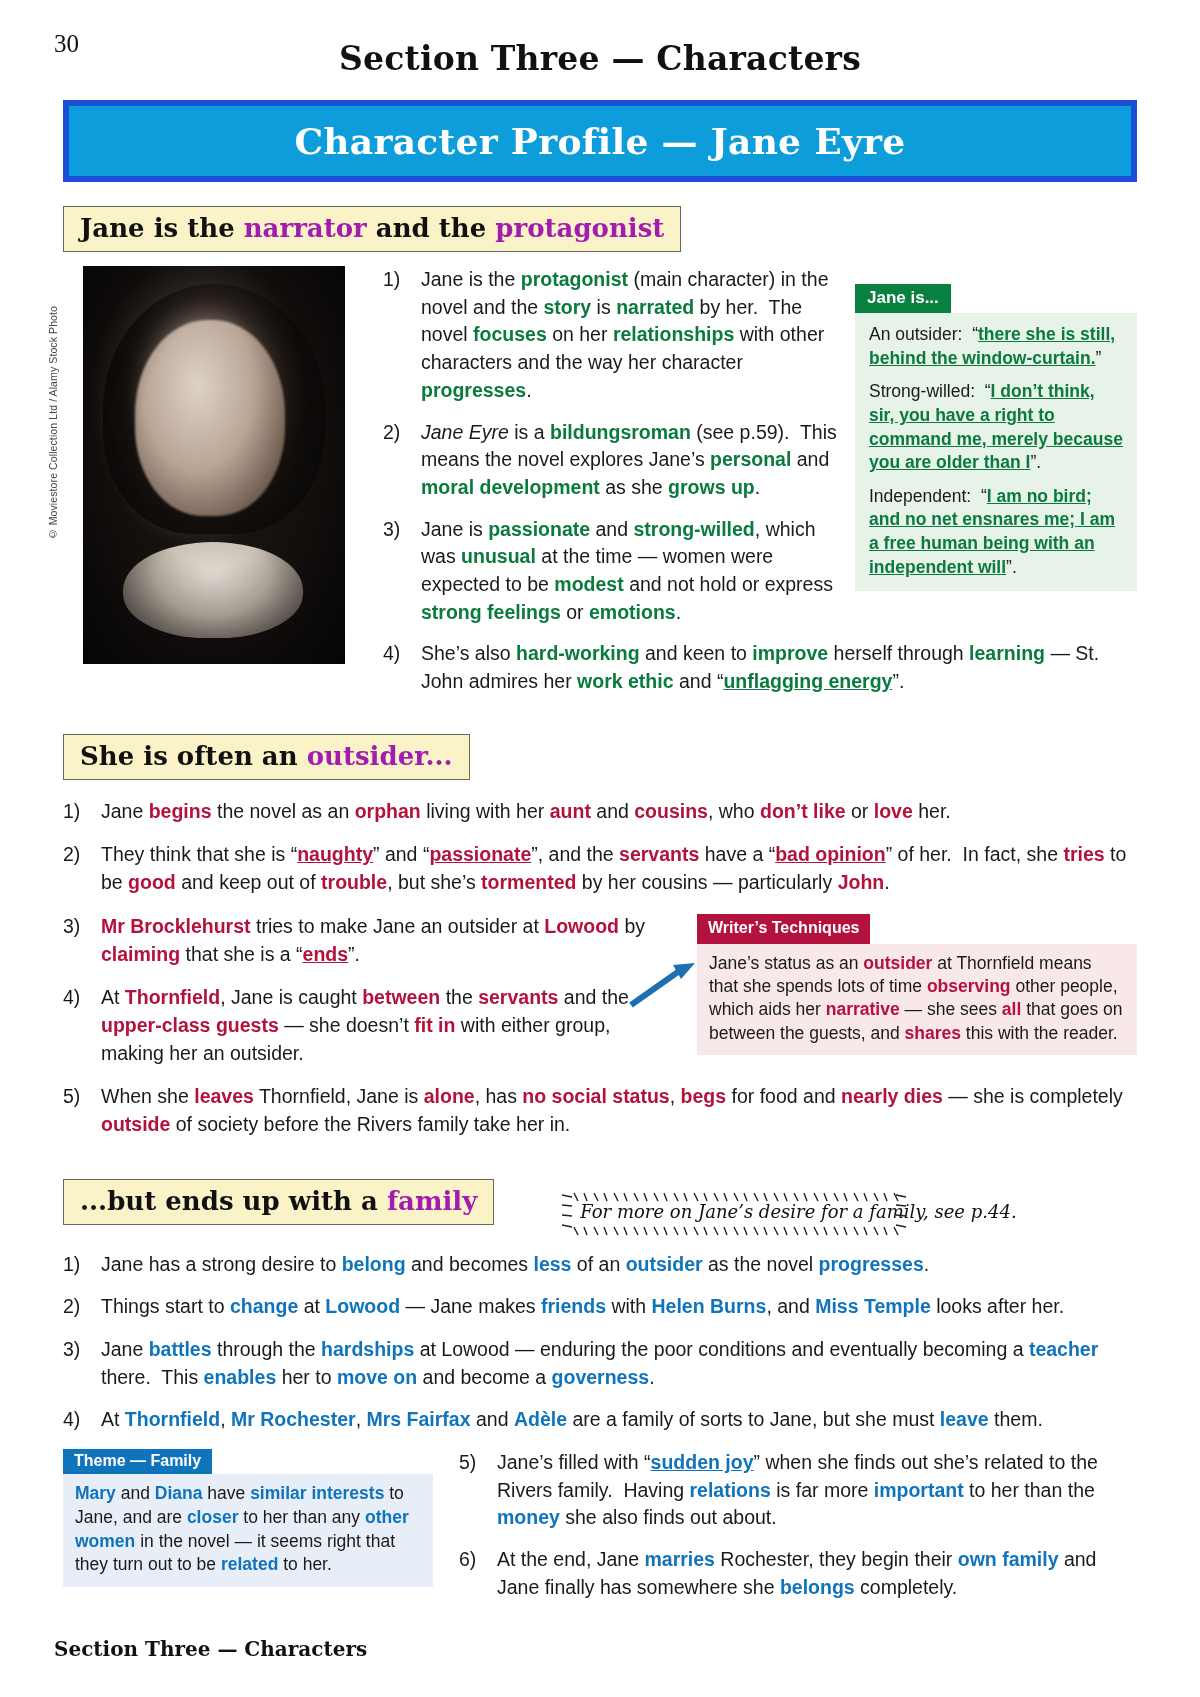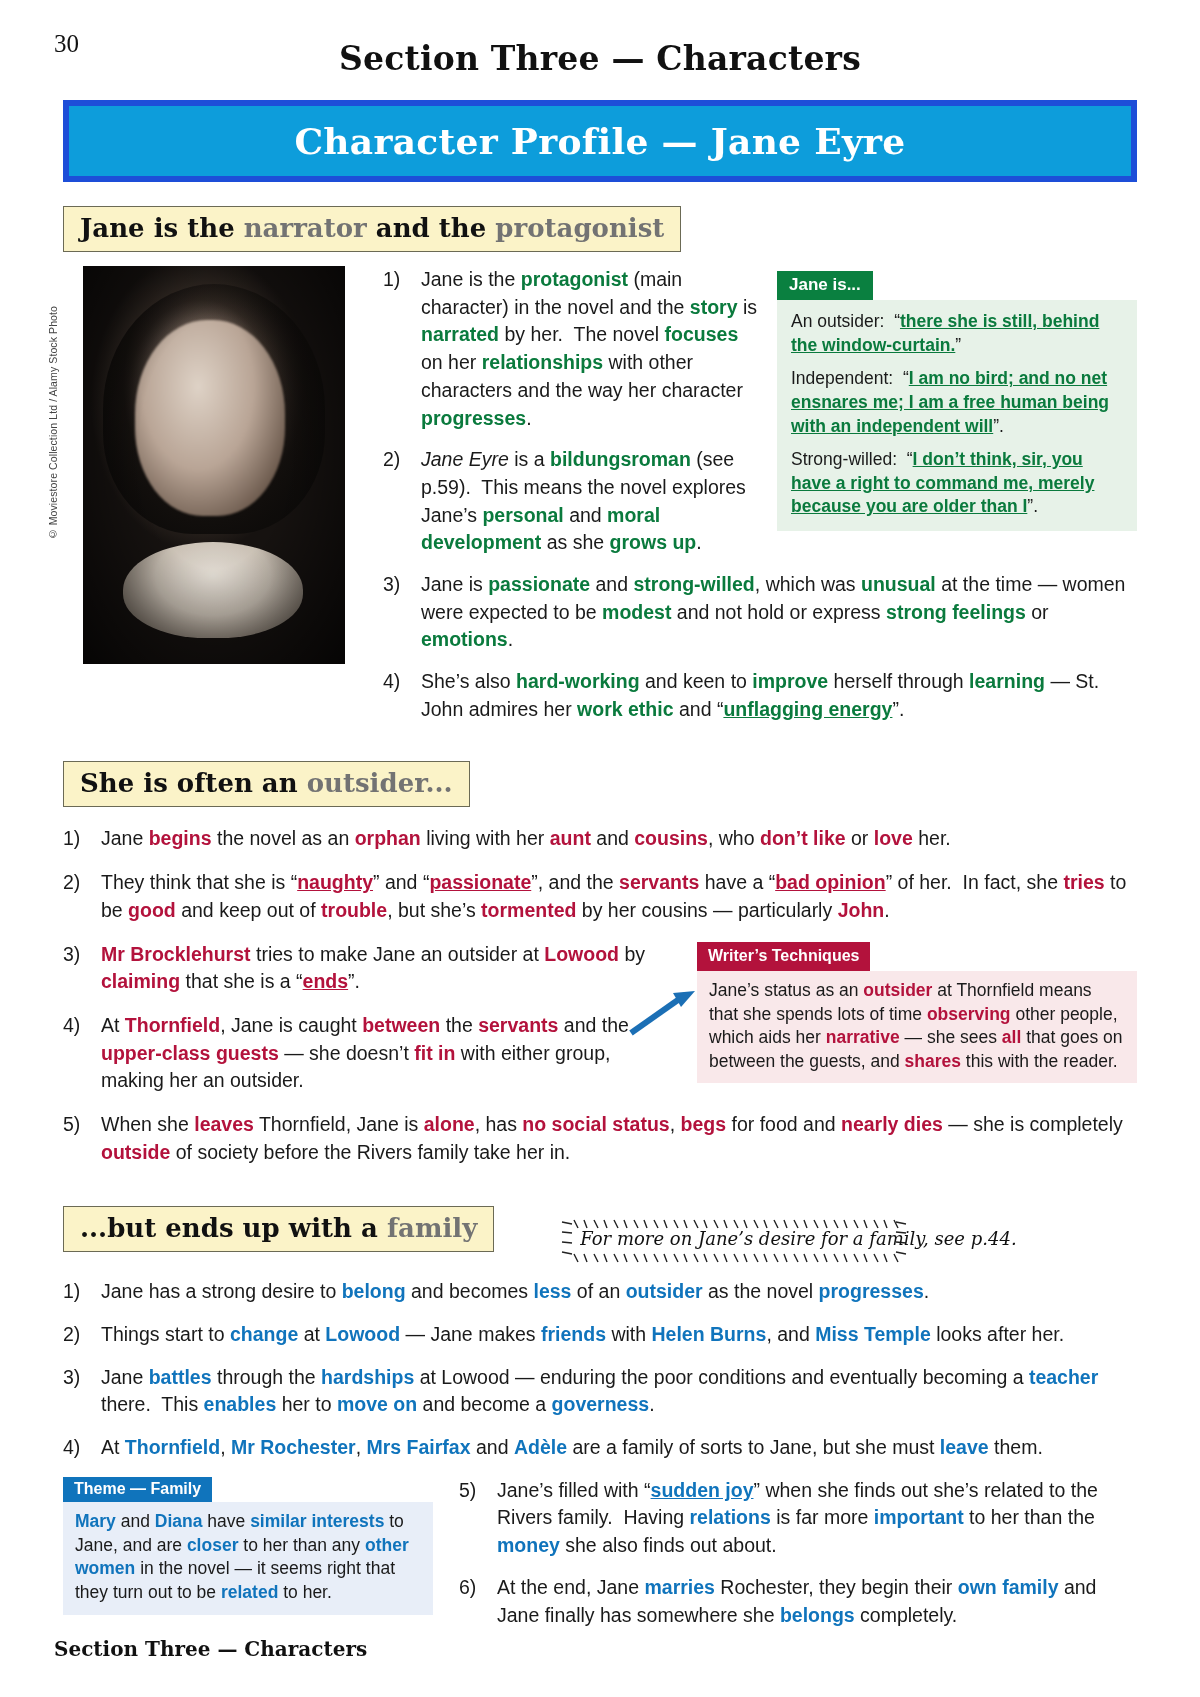--- a/index.html
+++ b/index.html
@@ -52,21 +52,21 @@
     background:#fbf3c8;
     border:1px solid #6b6a55;
     padding:7px 16px 9px 16px;
     margin:24px 0 0 54px;
     font-family:"DejaVu Serif", serif;
     font-weight:700;
     font-size:26px;
     line-height:1.08;
     color:#111;
   }
-  .sec-head .hl { color:#737373;margin-top:6px; }
+  .sec-head .hl { color:#a21caf;margin-top:6px; }
 
   
   .body-text { font-size:19.5px; line-height:1.42; color:#1a1a1a; }
   b.g  { color:#0a7a3d; font-weight:700; }     
   b.r  { color:#b3123c; font-weight:700; }     
   b.b  { color:#1074bc; font-weight:700; }     
   i.em { font-style:italic; }
   .u   { text-decoration:underline; }
 
   
@@ -116,22 +116,22 @@
   .photo .vignette {
     position:absolute; inset:0;
     background:radial-gradient(ellipse at 50% 45%, rgba(0,0,0,0) 40%, rgba(0,0,0,.75) 100%);
   }
   .s1-right { flex:1 1 auto; }
   .s1-right ol.nl > li > .txt { max-width:100%; }
 
   
   .green-box {
     float:right;
-    width:360px;
-    margin:5px 0 6px 18px;
+    width:282px;
+    margin:18px 0 6px 18px;
   }
   .gb-tab {
     display:inline-block;
     background:#0a8040; color:#fff;
     font-weight:700; font-size:17px;
     padding:4px 12px 5px 12px;
   }
   .gb-body {
     background:#e7f2e8;
     padding:10px 14px 12px 14px;
@@ -241,26 +241,26 @@
     <div class="s1-right">
 
       <div class="green-box">
         <div class="gb-tab">Jane is...</div>
         <div class="gb-body">
           <p>
             <span class="lab">An outsider:</span>
             <span class="qm">&nbsp;“</span><span class="q">there she is still, behind the window-curtain.</span><span class="qm">”</span>
           </p>
           <p>
+            <span class="lab">Strong-willed:</span>
+            <span class="qm">&nbsp;“</span><span class="q">I don’t think, sir, you have a right to command me, merely because you are older than I</span><span class="qm">”.</span>
+          </p>
+          <p>
             <span class="lab">Independent:</span>
             <span class="qm">&nbsp;“</span><span class="q">I am no bird; and no net ensnares me; I am a free human being with an independent will</span><span class="qm">”.</span>
-          </p>
-          <p>
-            <span class="lab">Strong-willed:</span>
-            <span class="qm">&nbsp;“</span><span class="q">I don’t think, sir, you have a right to command me, merely because you are older than I</span><span class="qm">”.</span>
           </p>
         </div>
       </div>
 
       <ol class="nl body-text">
         <li>
           <span class="num">1)</span>
           <span class="txt">Jane is the <b class="g">protagonist</b> (main character) in the novel and the <b class="g">story</b> is <b class="g">narrated</b> by her.&nbsp; The novel <b class="g">focuses</b> on her <b class="g">relationships</b> with other characters and the way her character <b class="g">progresses</b>.</span>
         </li>
         <li>

